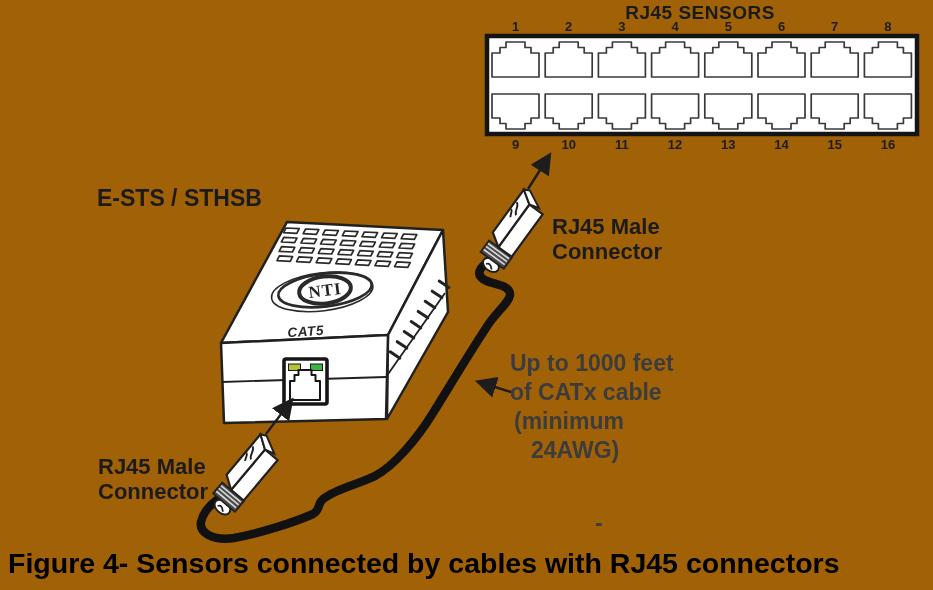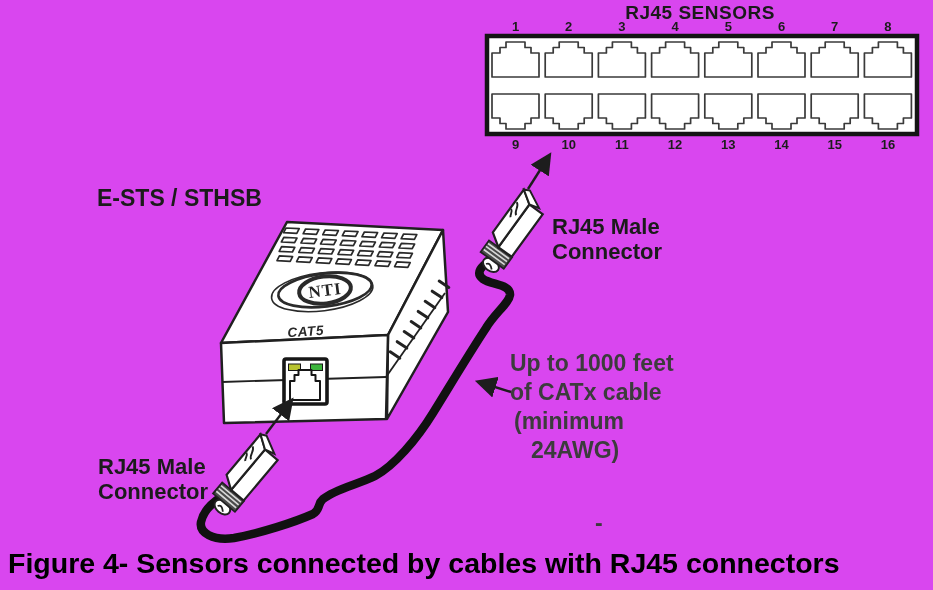--- a/index.html
+++ b/index.html
@@ -1,16 +1,16 @@
 <!DOCTYPE html>
 <html><head>
 <meta charset="utf-8">
 <style>
   html,body { margin:0; padding:0; background:#ffffff; }
-  .stage { position:relative; width:933px; height:590px; background:#d946ef; overflow:hidden; }
+  .stage { position:relative; width:933px; height:590px; background:#a16207; overflow:hidden; }
   svg { display:block; }
 
   .t-title   { font:bold 19px "Liberation Sans", sans-serif; fill:#1a1a1a; letter-spacing:.5px; }
   .t-num     { font:bold 13px "Liberation Sans", sans-serif; fill:#1c1c1c; }
   .t-label   { font:bold 23px "Liberation Sans", sans-serif; fill:#1b1b1b; }
   .t-label2  { font:bold 22px "Liberation Sans", sans-serif; fill:#1b1b1b; }
   .t-note    { font:bold 23px "Liberation Sans", sans-serif; fill:#3c3c3c; }
   .t-caption { font:bold 28.5px "Liberation Sans", sans-serif; fill:#000000; }
   .t-logo    { font:bold 17px "Liberation Serif", serif; fill:#242424; letter-spacing:1px; }
   .t-cat5    { font:italic bold 13.5px "Liberation Sans", sans-serif; fill:#2a2a2a; letter-spacing:.6px; }

